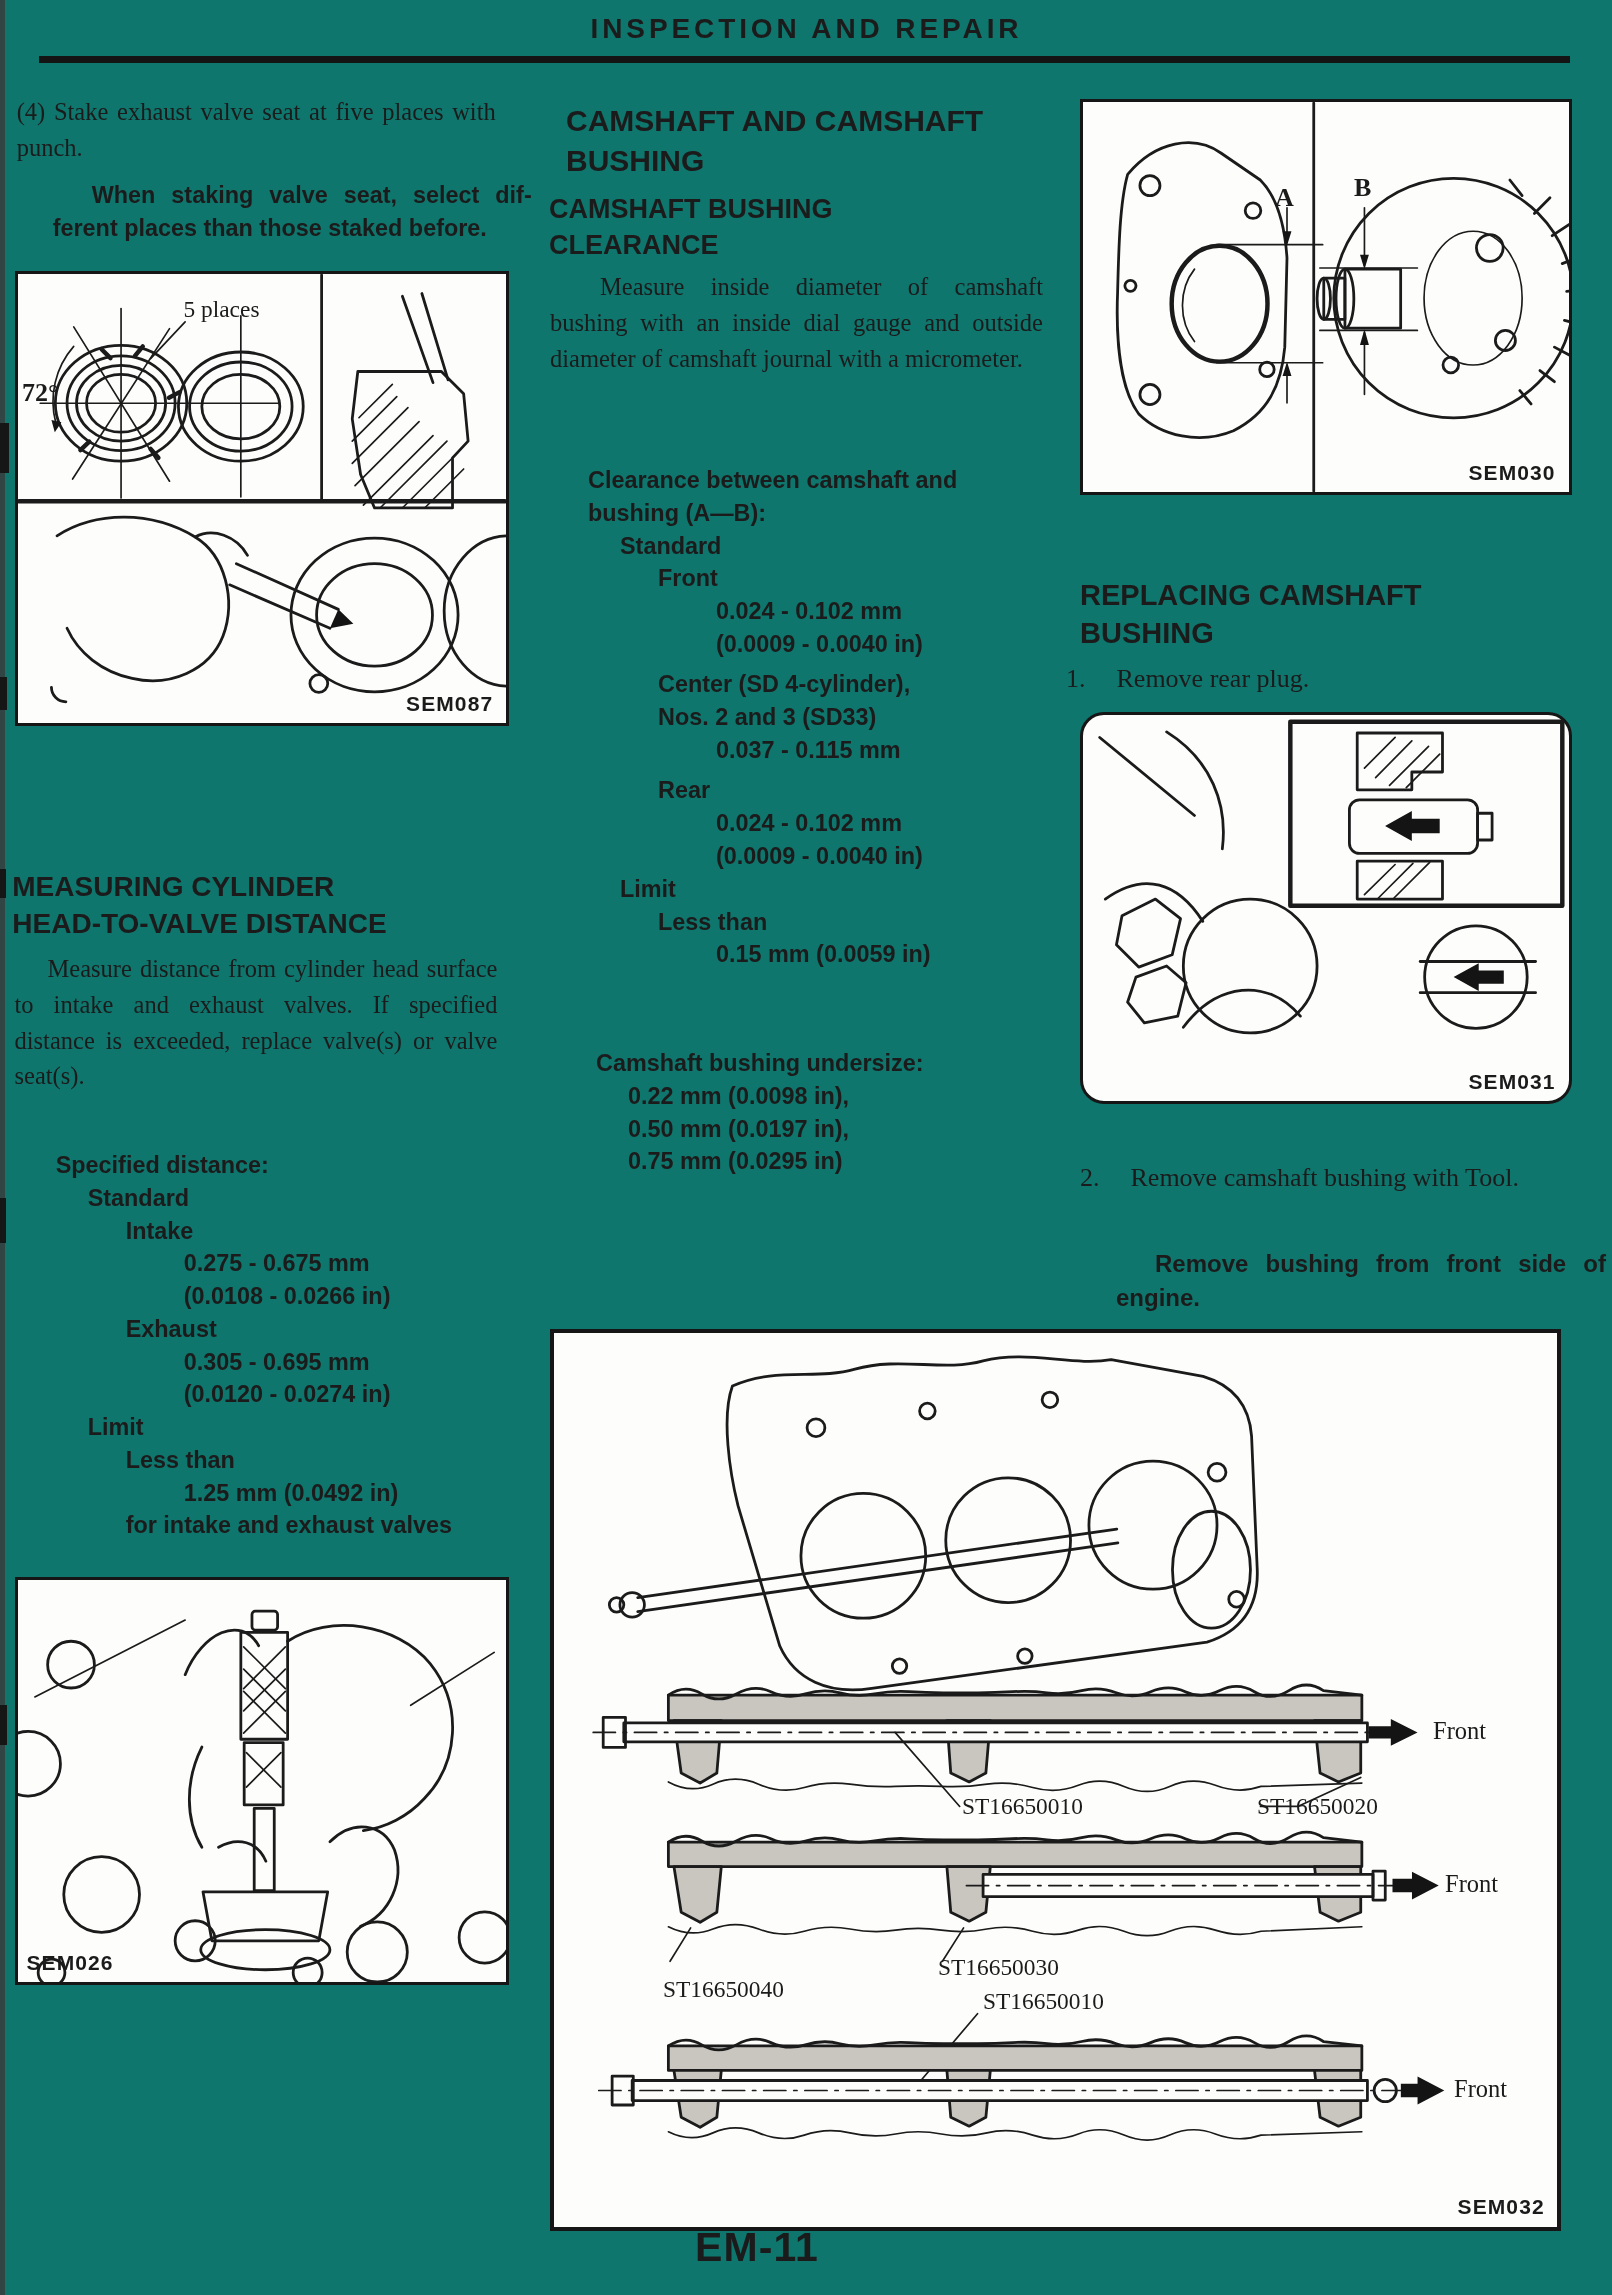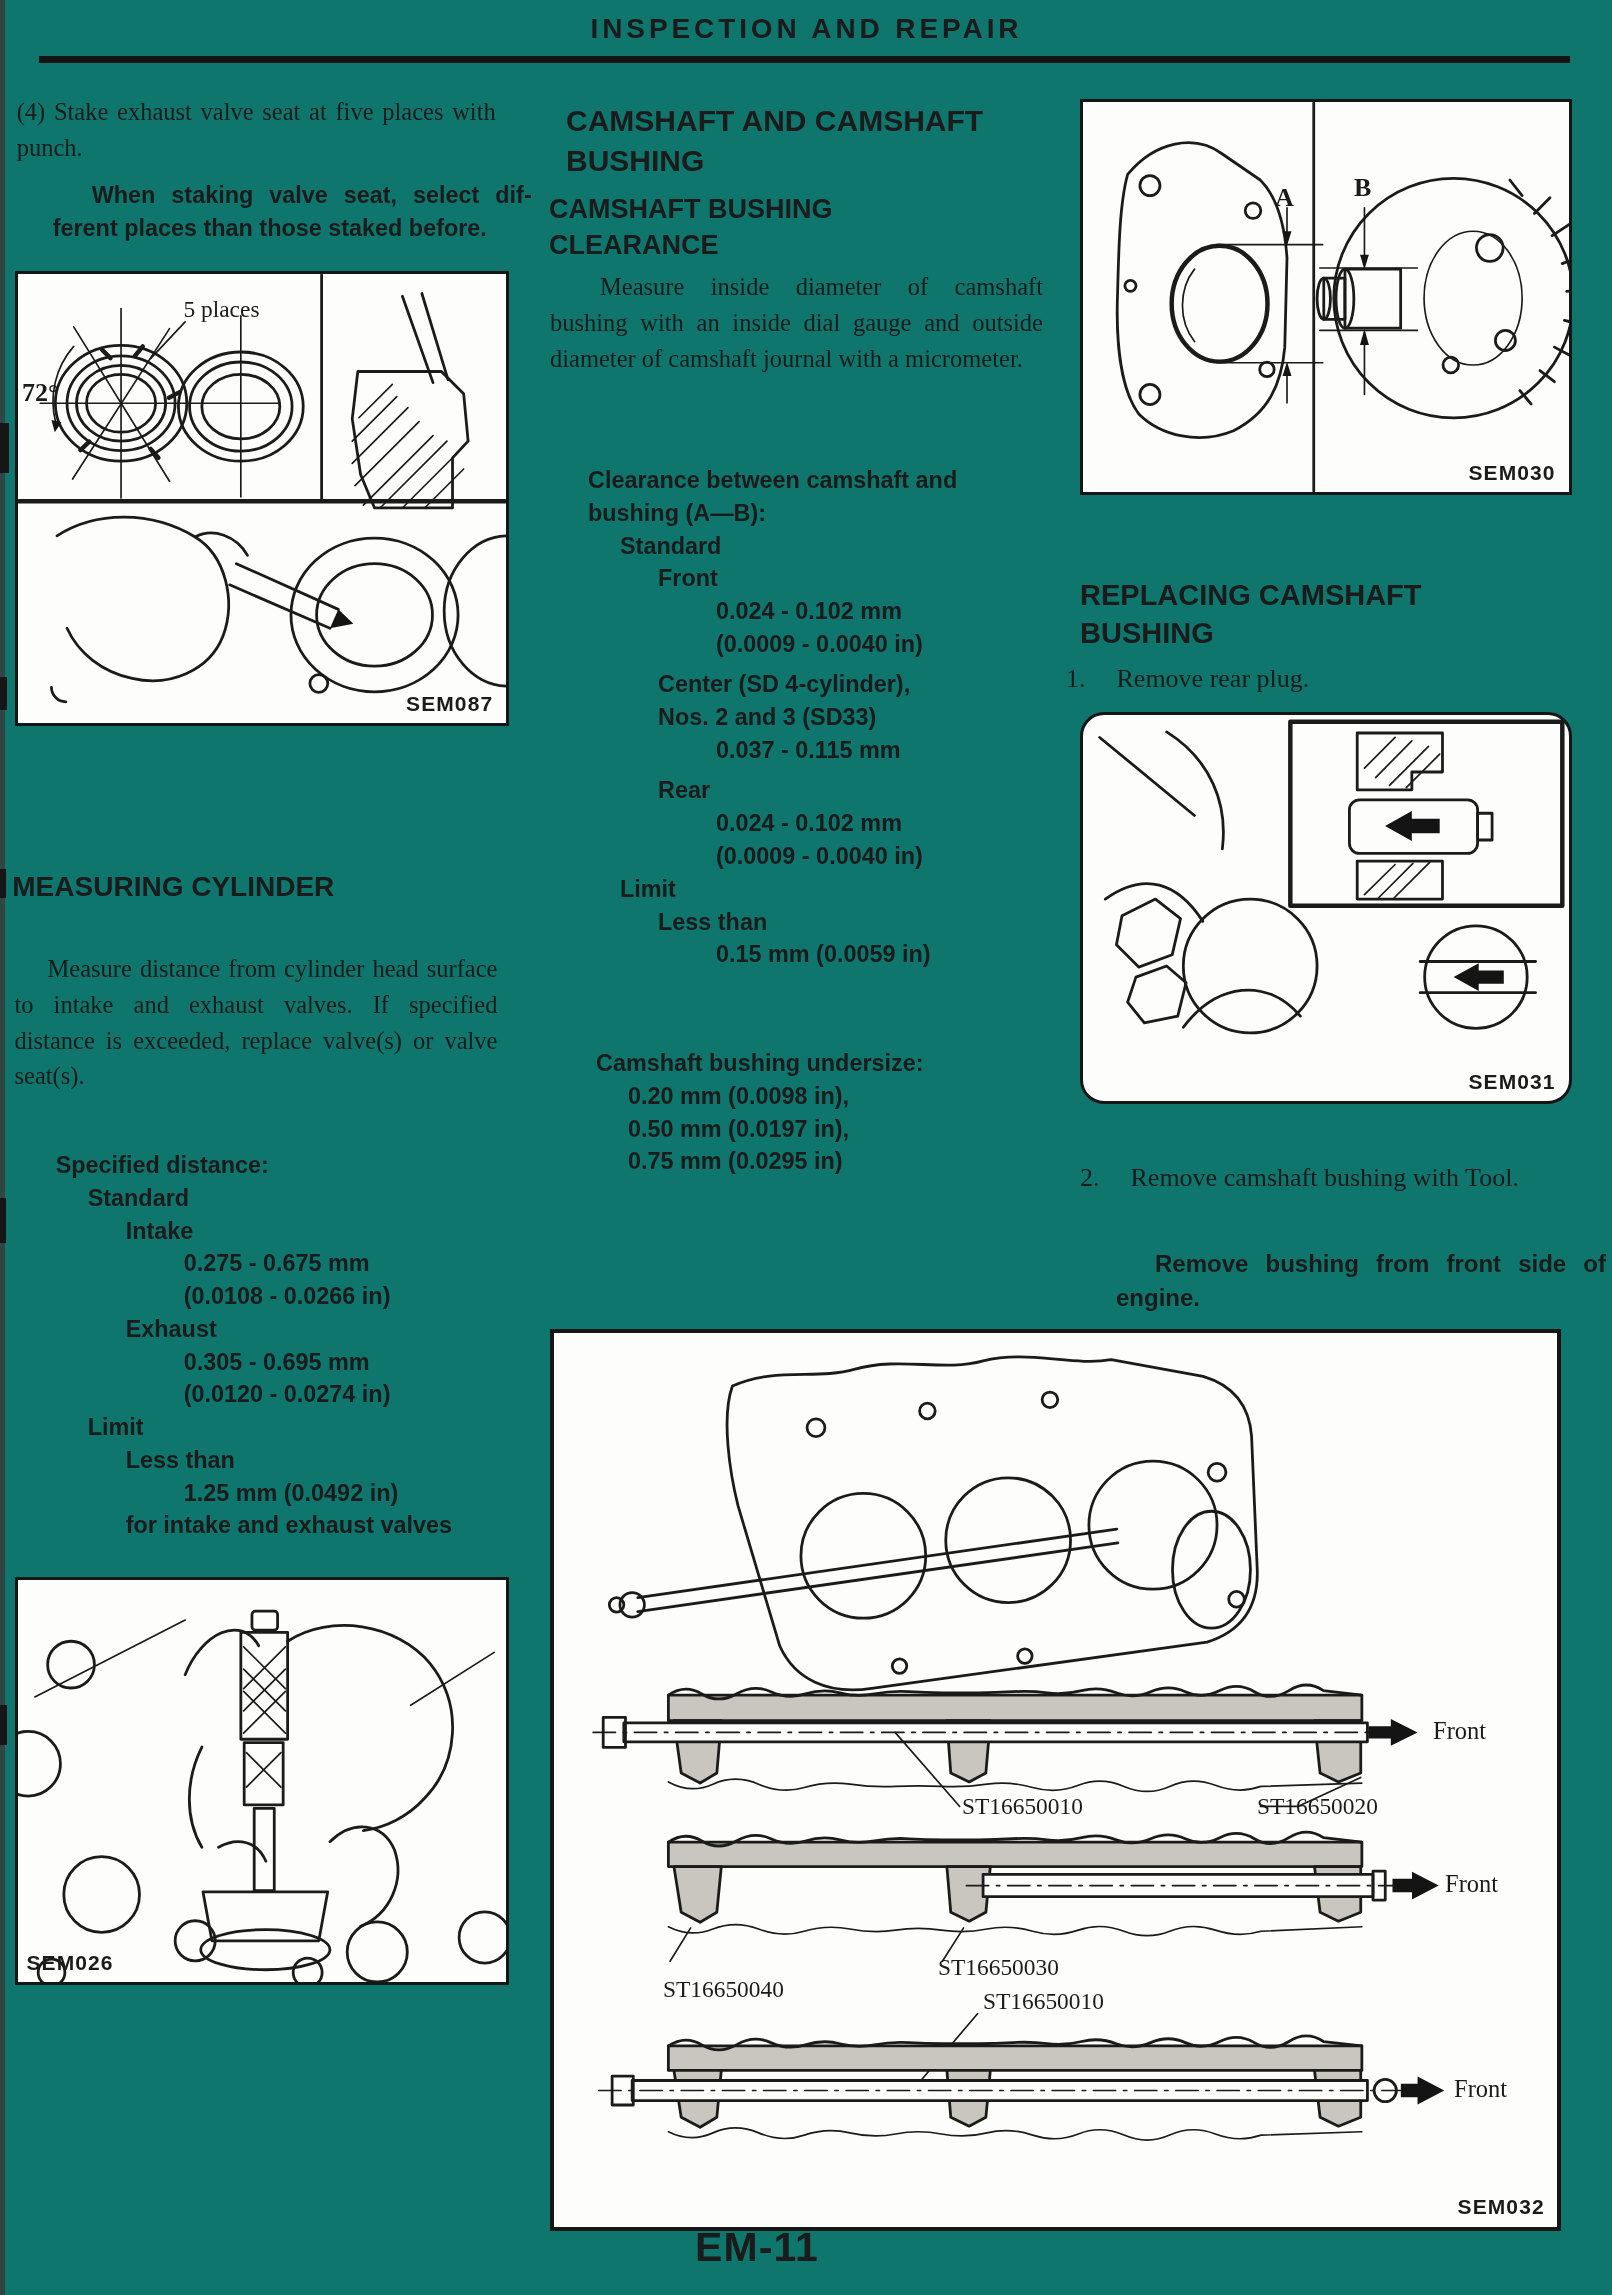--- a/index.html
+++ b/index.html
@@ -110,20 +110,21 @@
       <circle cx="540" cy="735" r="16"></circle>
       <path d="M60,742 A26,26 0 0 0 86,768"></path>
     </svg>
     <div class="figtxt serif" style="left:166px;top:22px;">5 places</div>
     <div class="figtxt serif dim" style="left:4.5px;top:104px;">72°</div>
     <div class="figcode" style="right:12.3px;bottom:6.7px;">SEM087</div>
   </div>
 
   <div class="abs sechead" style="top:869px;left:12.3px;width:490px;">
     <div>MEASURING CYLINDER</div>
+    <div>HEAD-TO-VALVE DISTANCE</div>
   </div>
 
   <div class="abs para ti60" style="top:951px;left:14.5px;width:483px;">Measure distance from cylinder head surface to intake and exhaust valves. If specified distance is exceed­ed, replace valve(s) or valve seat(s).</div>
 
   <div class="abs spec" style="top:1149px;left:16.7px;width:485px;">
     <div class="i1">Specified distance:</div>
     <div class="i2">Standard</div>
     <div class="i3">Intake</div>
     <div class="i4">0.275 - 0.675 mm</div>
     <div class="i4">(0.0108 - 0.0266 in)</div>
@@ -194,21 +195,21 @@
     <div class="i3 gap">Rear</div>
     <div class="i4">0.024 - 0.102 mm</div>
     <div class="i4">(0.0009 - 0.0040 in)</div>
     <div class="i2">Limit</div>
     <div class="i3">Less than</div>
     <div class="i4">0.15 mm (0.0059 in)</div>
   </div>
 
   <div class="abs spec" style="top:1047px;left:557px;width:490px;">
     <div class="i1">Camshaft bushing undersize:</div>
-    <div class="i2">0.20 mm (0.0098 in),</div>
+    <div class="i2">0.22 mm (0.0098 in),</div>
     <div class="i2">0.50 mm (0.0197 in),</div>
     <div class="i2">0.75 mm (0.0295 in)</div>
   </div>
 
   <div class="fig" style="top:99px;left:1080px;width:486px;height:390px;">
     <svg width="486" height="390" viewBox="0 0 872 700">
       <line x1="414" y1="2" x2="414" y2="698"></line>
 
       <path d="M80,130 C130,70 200,58 248,92 L318,140 C348,170 362,220 366,280 L362,440 C356,510 330,560 270,590 C210,615 140,600 100,560 C70,520 58,440 62,340 C64,260 66,180 80,130 Z"></path>
       <ellipse cx="245" cy="362" rx="86" ry="104" class="thick"></ellipse>

